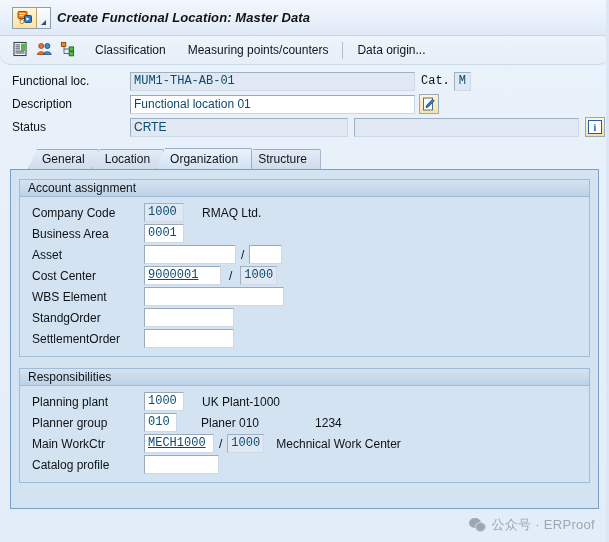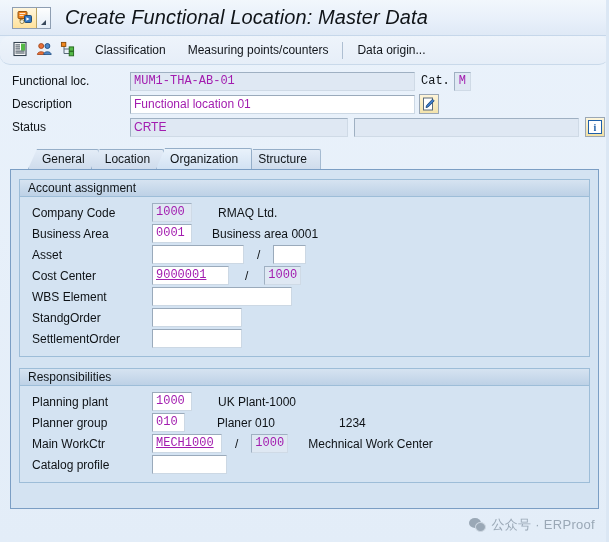--- a/index.html
+++ b/index.html
@@ -58,23 +58,23 @@
     padding-bottom: 3px;
     background: linear-gradient(to bottom,#fdfefe,#e6eef7);
   }
   .sys-arrow i {
     display: block;
     width: 0; height: 0;
     border-left: 5px solid transparent;
     border-bottom: 5px solid #3b4a5c;
   }
   .title-text {
-    margin-left: 14px;
-    font-size: 20px;
-    font-weight: normal;
+    margin-left: 6px;
+    font-size: 13px;
+    font-weight: bold;
     font-style: italic;
     letter-spacing: 0.1px;
     color: #101418;
     white-space: nowrap;
   }
 
   
   .toolbar {
     height: 29px;
     display: flex;
@@ -122,21 +122,21 @@
     color: #0e1216;
     flex: none;
   }
   .inp {
     box-sizing: border-box;
     height: 19px;
     line-height: 17px;
     padding: 0 3px;
     font-family: "Liberation Mono", monospace;
     font-size: 12px;
-    color: #a21caf;
+    color: #0c4a6e;
     border: 1px solid;
     border-color: #9aaabb #ccd8e4 #ccd8e4 #9aaabb;
     background: #ffffff;
     white-space: nowrap;
     overflow: hidden;
   }
   .inp.ro {
     background: #dfe8f3;
     border-color: #9fb0c2 #cfdaE6 #cfdae6 #9fb0c2;
   }
@@ -255,21 +255,20 @@
     box-sizing: border-box;
   }
   .group-body {
     padding: 5px 0 7px 0;
   }
   .frow {
     display: flex;
     align-items: center;
     height: 21px;
     padding-left: 12px;
-    gap: 8px;
   }
   .flabel {
     width: 112px;
     font-size: 12px;
     color: #0e1216;
     flex: none;
   }
   .slash {
     margin: 0 5px;
     font-size: 12px;
@@ -433,21 +432,20 @@
 
         <div class="frow">
           <div class="flabel">Company Code</div>
           <div class="inp ro" style="width:40px">1000</div>
           <div class="fdesc wide">RMAQ Ltd.</div>
         </div>
 
         <div class="frow">
           <div class="flabel">Business Area</div>
           <div class="inp" style="width:40px">0001</div>
-          <div class="fdesc">Business area 0001</div>
         </div>
 
         <div class="frow">
           <div class="flabel">Asset</div>
           <div class="inp" style="width:92px"></div>
           <div class="slash">/</div>
           <div class="inp" style="width:33px"></div>
         </div>
 
         <div class="frow">

